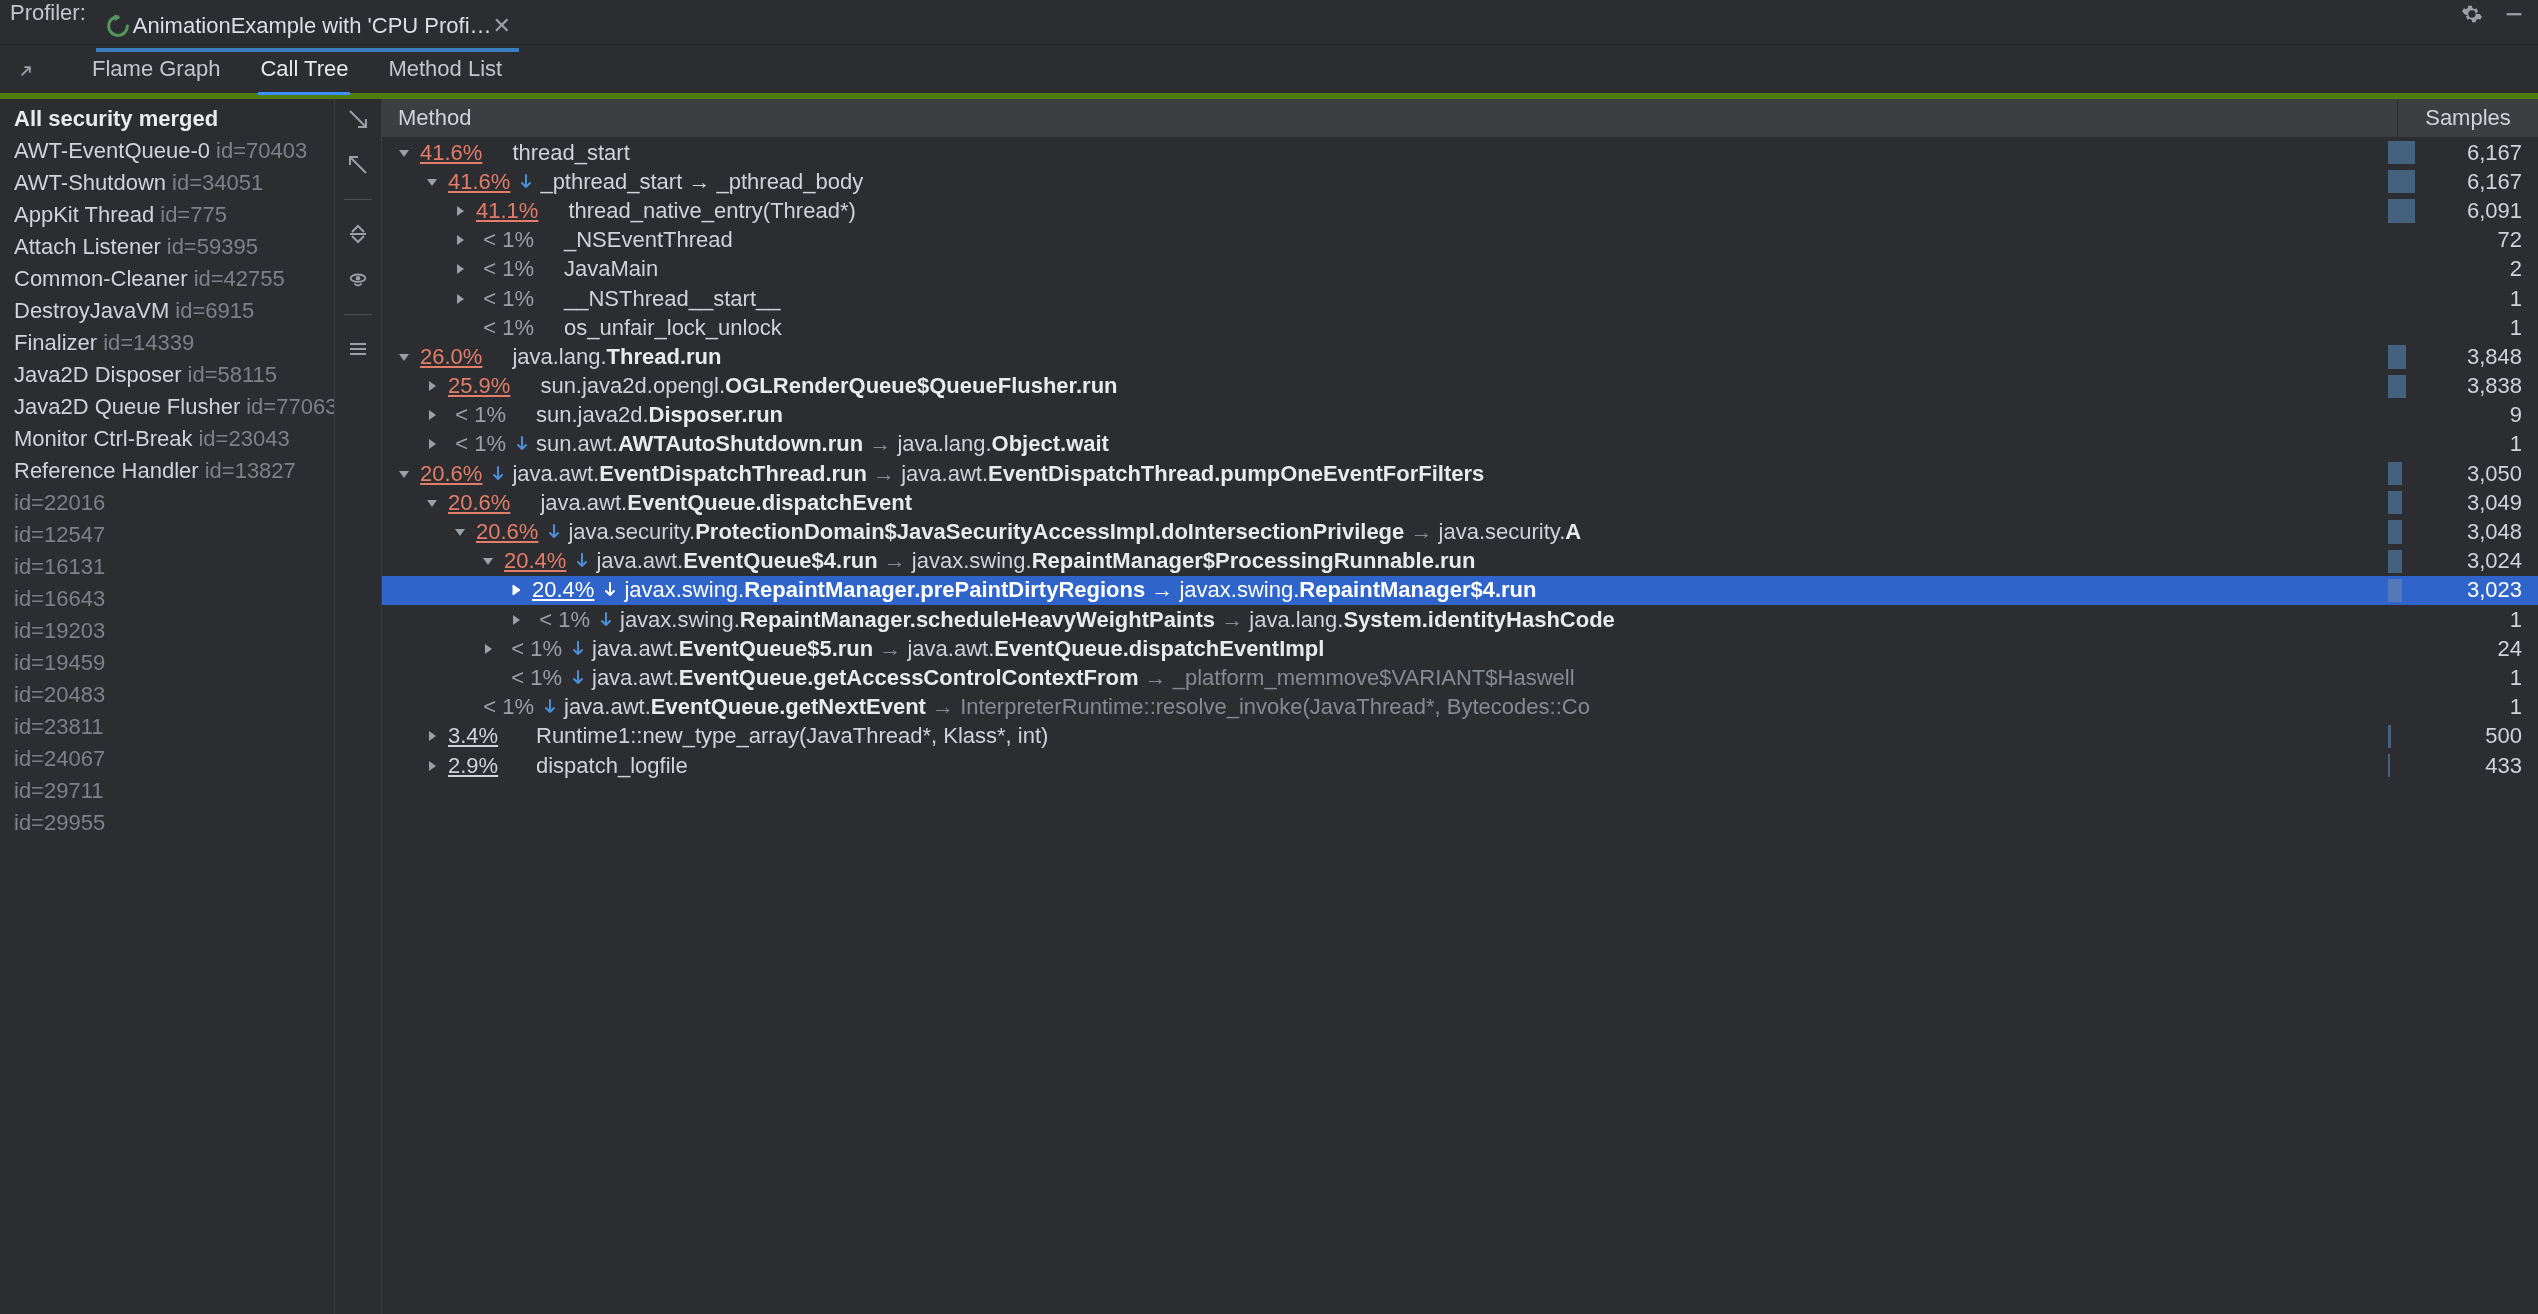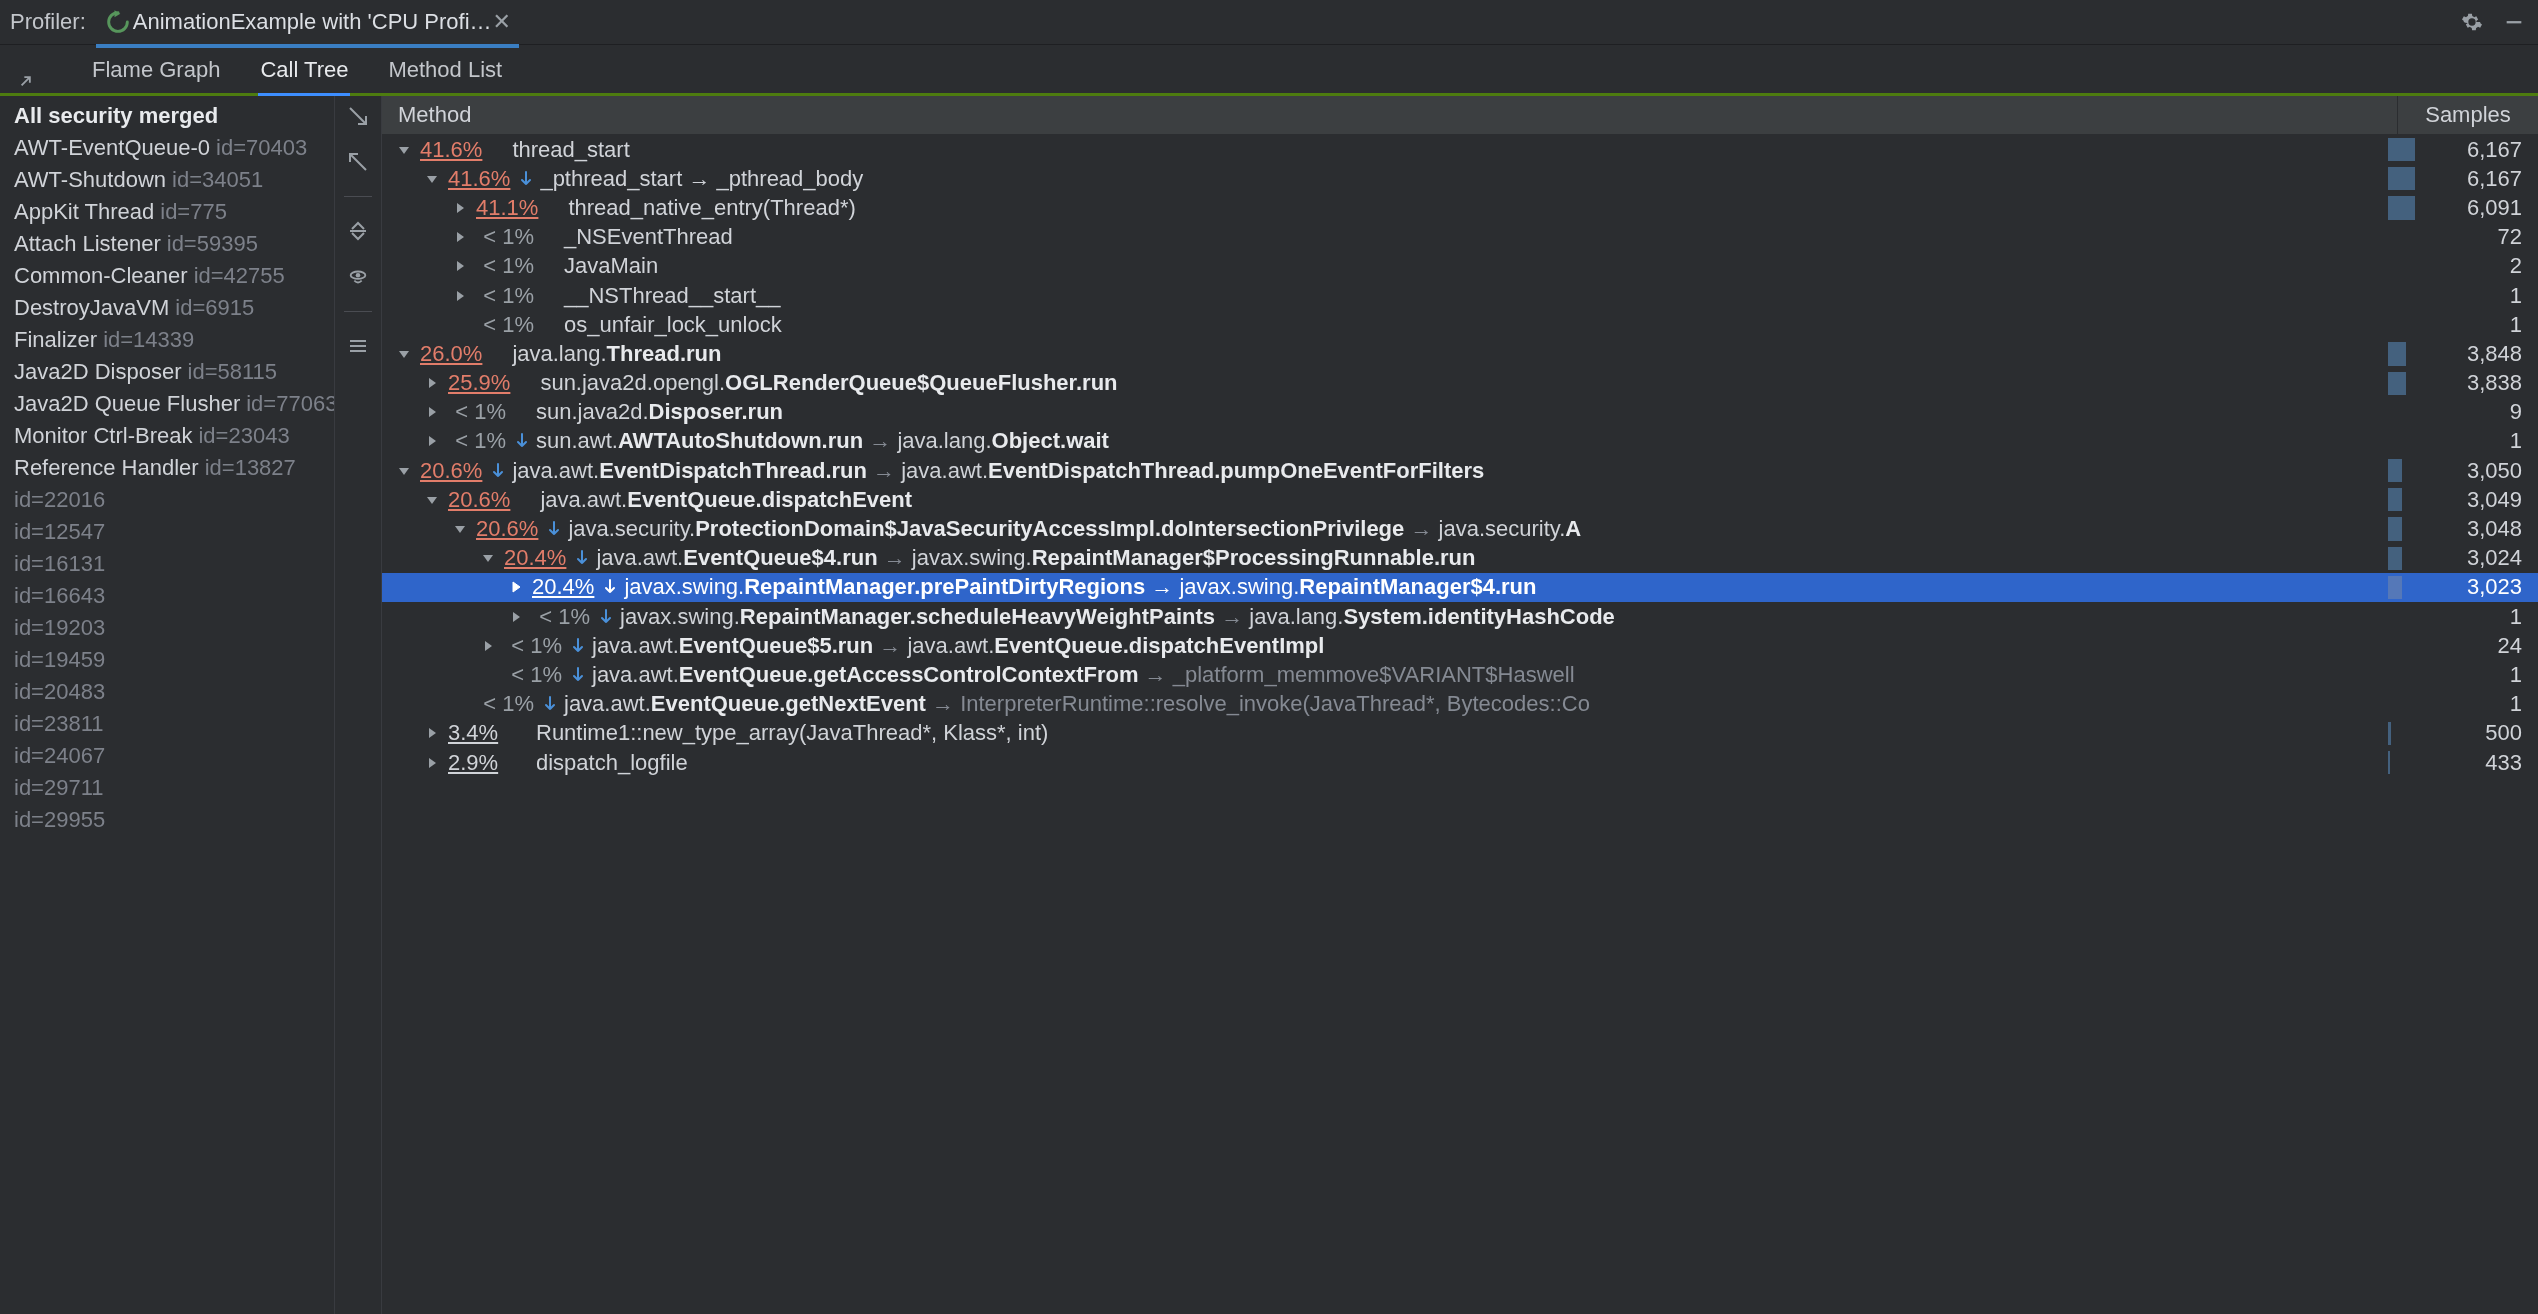--- a/index.html
+++ b/index.html
@@ -9,21 +9,21 @@
     font-family: -apple-system, "Segoe UI", "Helvetica Neue", Arial, sans-serif;
     font-size: 22px;
     overflow: hidden;
     width: 2538px;
     height: 1314px;
   }
 
   
   .topbar {
     display: flex;
-    align-items: center;
+    align-items: flex-start;
     height: 44px;
     padding: 0 10px;
     background: #2b2d30;
     border-bottom: 1px solid #1e1f22;
   }
   .topbar .label { color: #c3c6cb; padding-right: 10px;}
   .topbar .tab {
     display: flex; align-items: center;
     height: 44px;
     padding: 0 8px;
@@ -33,25 +33,25 @@
     margin-top: 4px;
   }
   .topbar .tab-title { color: #dcdfe4; }
   .topbar .spacer { flex: 1; }
   .topbar .icon-btn { width: 28px; height: 28px; display:flex; align-items:center; justify-content:center; margin-left: 14px; color:#9aa0a6; }
   .run-icon svg { width: 28px; height: 28px; }
 
   
   .subtabs {
     display: flex;
-    align-items: flex-end;
+    align-items: center;
     height: 48px;
     padding: 0 14px;
     background: #2b2d30;
-    border-bottom: 3px solid #4d7c0f;
+    border-bottom: 6px solid #4d7c0f;
     gap: 36px;
   }
   .subtabs .gutter-btn { width: 28px; height: 28px; display:flex; align-items:center; justify-content:center; color:#9aa0a6;}
   .subtabs .tabs { display:flex; align-items:center; gap: 36px; padding-left: 12px; }
   .subtabs .tab-item { color: #c3c6cb; padding: 10px 2px; }
   .subtabs .tab-item.active { color: #e8eaed; border-bottom: 3px solid #3d8eff; margin-bottom:-3px;}
 
   
   .main {
     display: flex;

